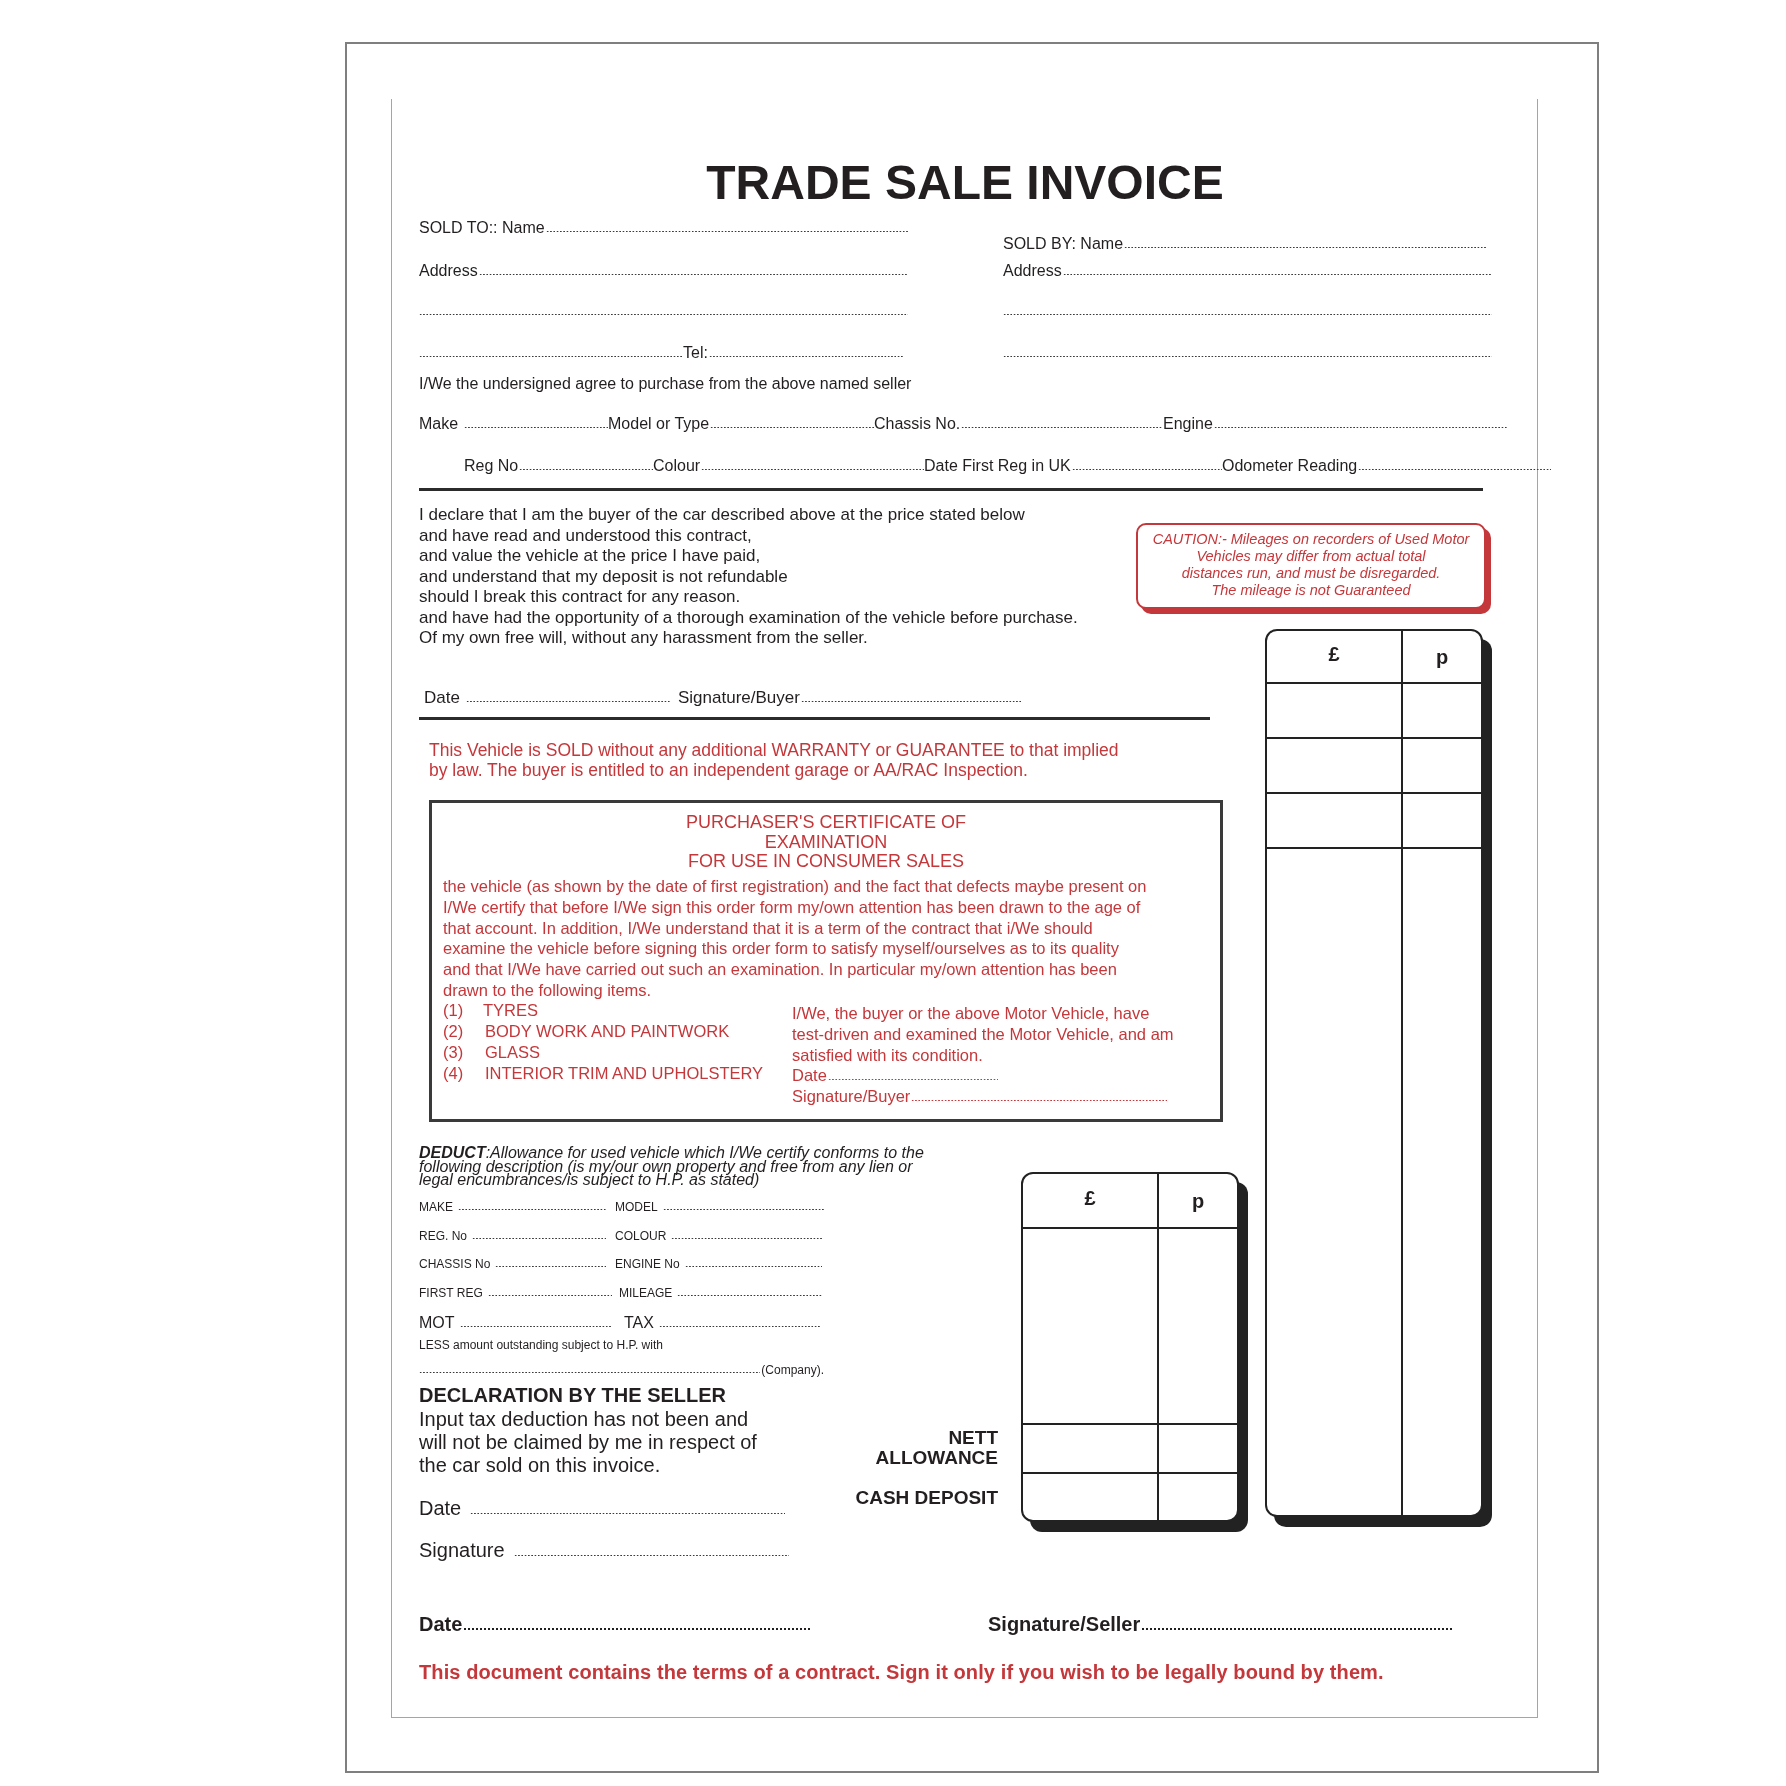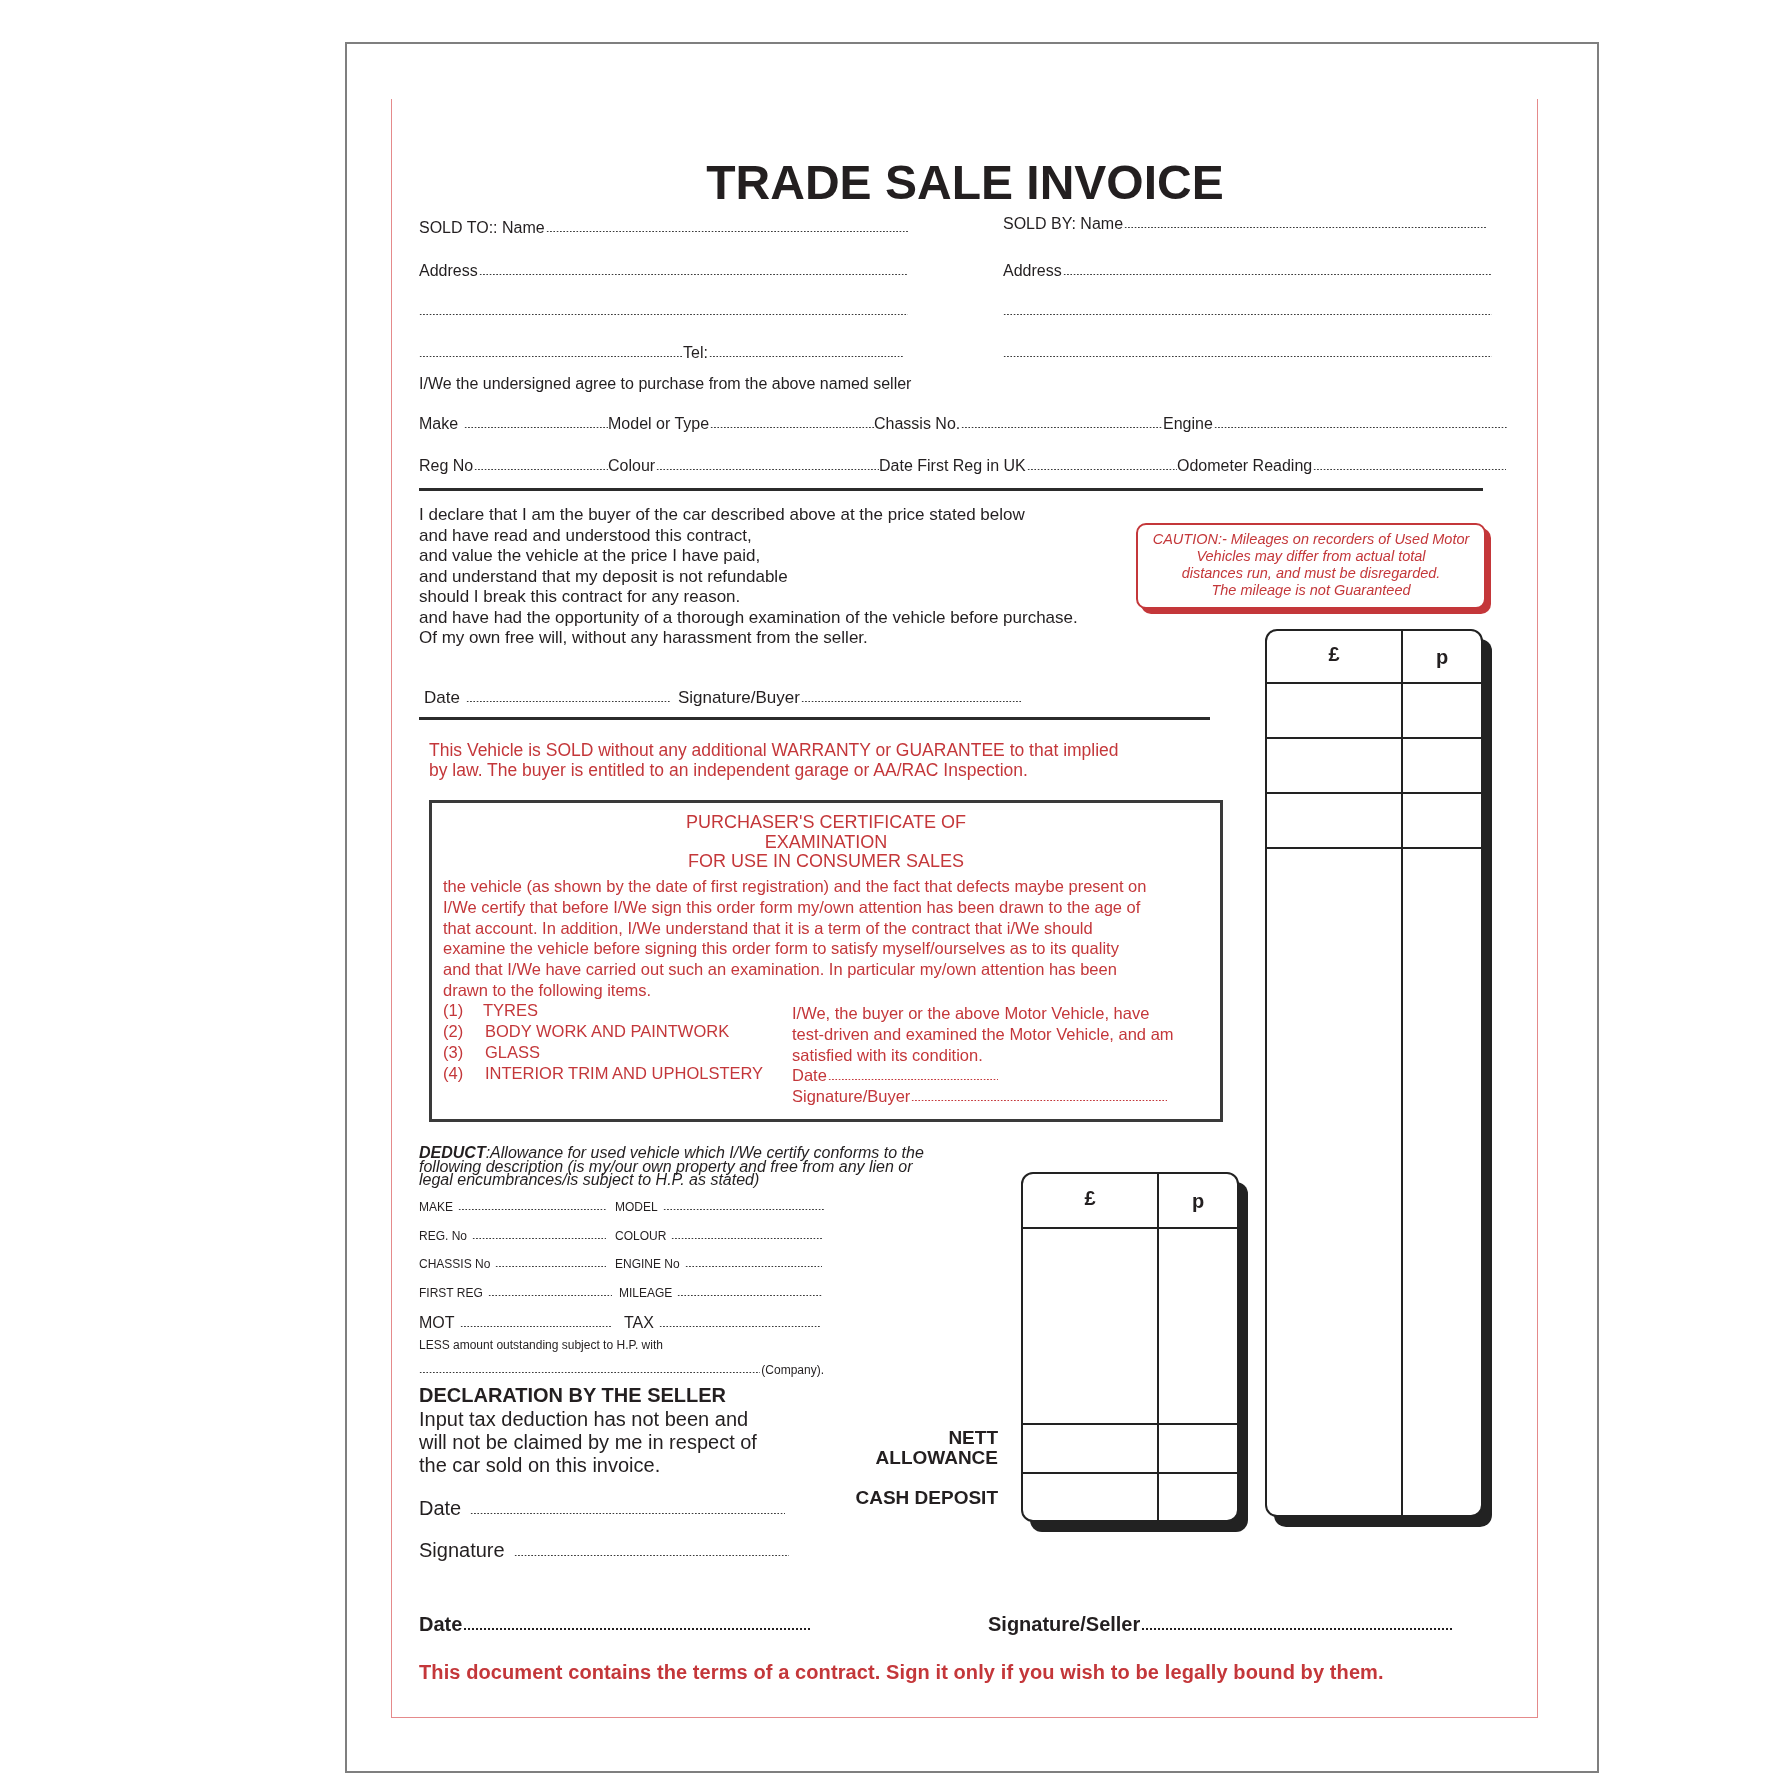--- a/index.html
+++ b/index.html
@@ -38,21 +38,21 @@
   <div class="margin-frame"></div>
 
   <div class="abs title" style="left:706px;top:159px;width:518px;">TRADE SALE INVOICE</div>
 
   <div class="row f16" style="left:419px;top:220px;">
     <div class="cell" style="width:490px;">
         <span>SOLD TO:: Name</span>
         <span class="dots"></span>
       </div>
   </div>
-  <div class="row f16" style="left:1003px;top:216px;">
+  <div class="row f16" style="left:1003px;top:236px;">
     <div class="cell" style="width:484px;">
         <span>SOLD BY: Name</span>
         <span class="dots"></span>
       </div>
   </div>
 
   <div class="row f16" style="left:419px;top:263px;">
     <div class="cell" style="width:489px;">
         <span>Address</span>
         <span class="dots"></span>
@@ -105,21 +105,21 @@
     <div class="cell" style="width:289px;">
         <span>Chassis No.</span>
         <span class="dots"></span>
       </div>
     <div class="cell" style="width:345px;text-align:right;">
         <span>Engine</span>
         <span class="dots"></span>
       </div>
   </div>
   <div class="row f16" style="left:419px;top:458px;">
-    <div class="cell" style="width:189px;">
+    <div class="cell" style="width:189px;margin-left:45px;">
         <span>Reg No</span>
         <span class="dots"></span>
       </div>
     <div class="cell" style="width:271px;">
         <span>Colour</span>
         <span class="dots"></span>
       </div>
     <div class="cell" style="width:298px;">
         <span>Date First Reg in UK</span>
         <span class="dots"></span>

